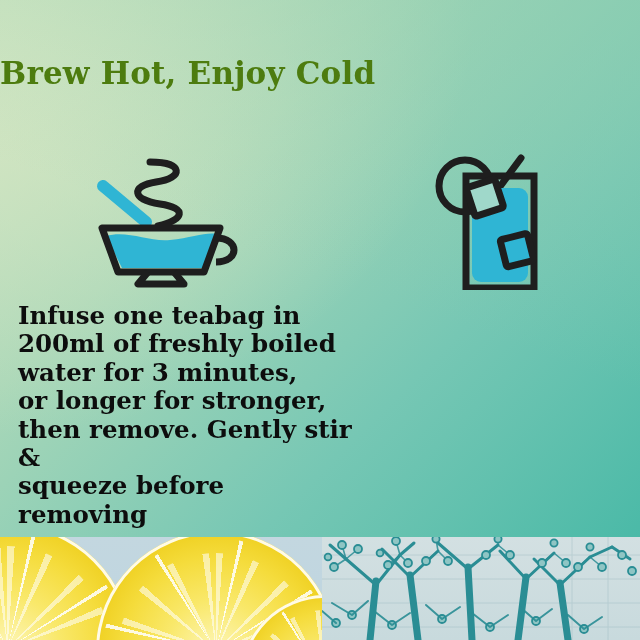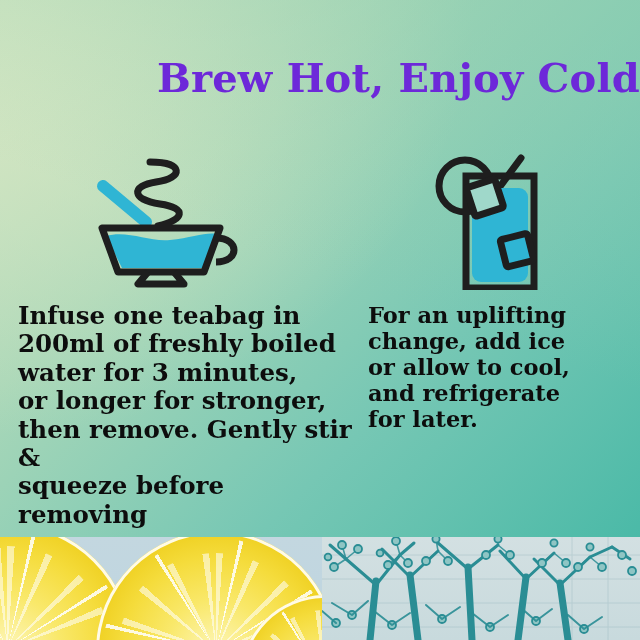--- a/index.html
+++ b/index.html
@@ -19,26 +19,26 @@
       linear-gradient(135deg,#cfe2c0 0%, #a9d7b8 30%, #76c7b4 62%, #3fb6a4 100%);
   }
   .bg-tr{
     position:absolute;inset:0;
     background:linear-gradient(200deg, rgba(140,206,176,.55) 0%, rgba(140,206,176,0) 45%);
   }
 
   
   .title{
     position:absolute;left:0;right:0;top:58px;
-    text-align:right;
+    text-align:left;
     font-family:"DejaVu Serif", serif;
     font-weight:700;
-    font-size:40px;
+    font-size:31px;
     letter-spacing:.2px;
-    color:#6d28d9;
+    color:#4d7c0f;
     line-height:1;
   }
 
   
   .col{position:absolute;}
   .col-left{left:18px;top:150px;width:340px;}
   .col-right{left:368px;top:150px;width:250px;}
 
   .icon-wrap{display:flex;justify-content:center;align-items:flex-end;height:140px;}
 
@@ -156,25 +156,20 @@
         <rect x="54" y="38" width="56" height="94" rx="9" fill="#2fb5d4"></rect>
 
         <rect x="48" y="26" width="68" height="112" fill="none" stroke="#1e1e1e" stroke-width="7"></rect>
 
         <rect x="0" y="0" width="30" height="30" rx="2" transform="translate(48,38) rotate(-18)" fill="#9fd8ca" stroke="#1e1e1e" stroke-width="7"></rect>
 
         <rect x="0" y="0" width="28" height="28" rx="2" transform="translate(82,90) rotate(-14)" fill="#2fb5d4" stroke="#1e1e1e" stroke-width="7"></rect>
       </svg>
     </div>
 
-    <div class="body-text">For an uplifting
-change, add ice
-or allow to cool,
-and refrigerate
-for later.</div>
   </div>
 
   <div class="photo-strip">
     <div class="strip-top"></div>
 
     <div class="photo-left">
       <div class="lemon lemon-a"></div>
       <div class="lemon lemon-b"></div>
       <div class="lemon lemon-c"></div>
     </div>

